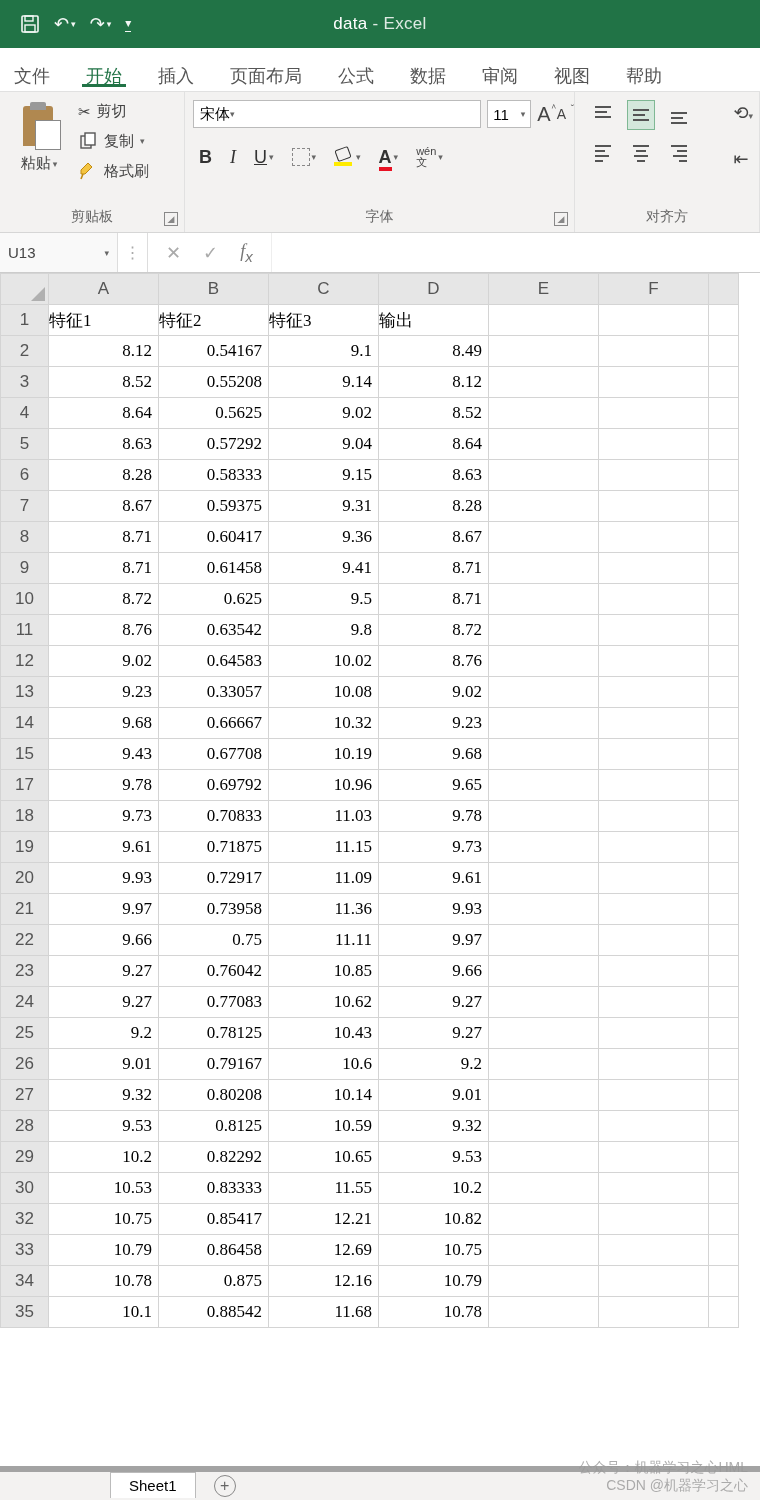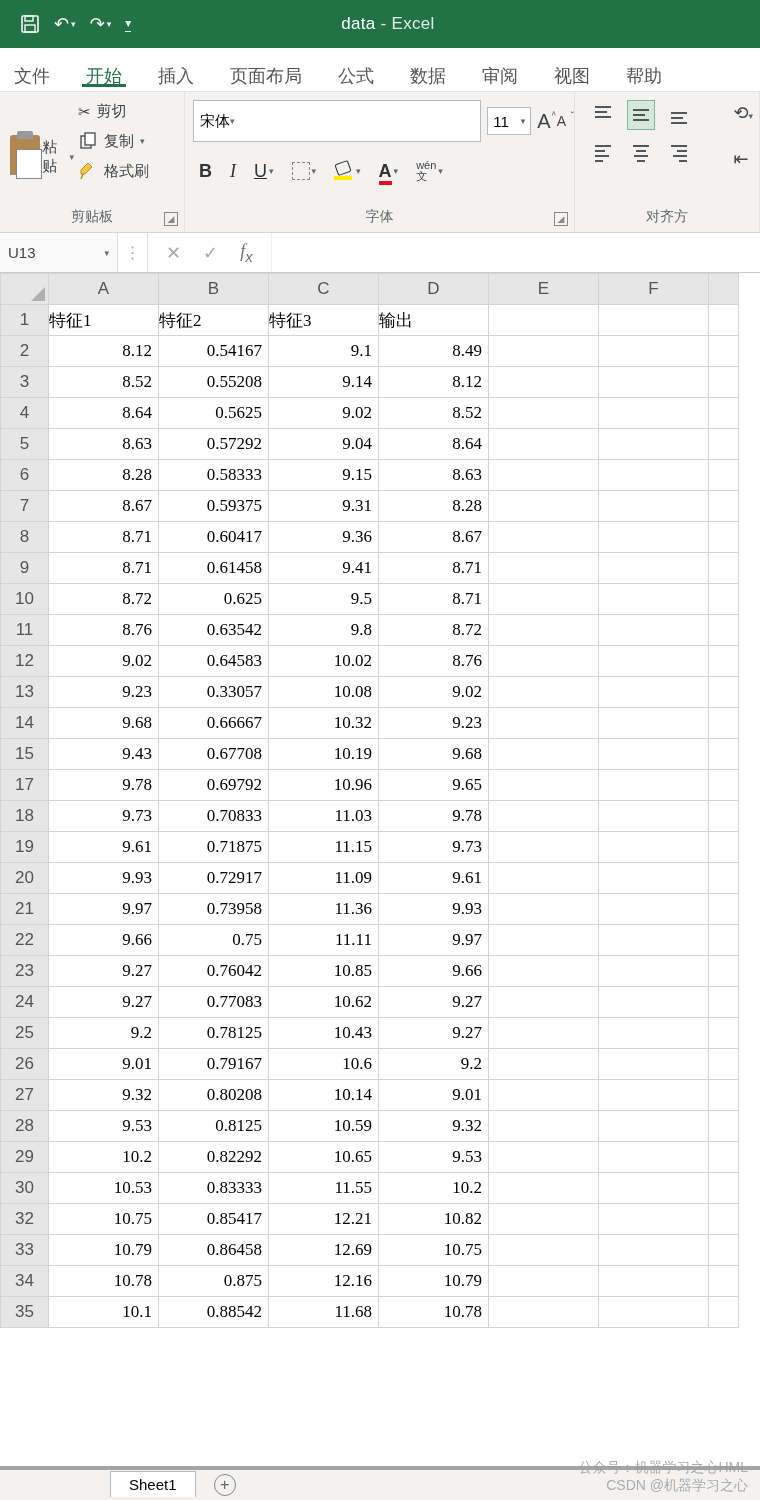--- a/index.html
+++ b/index.html
@@ -3,53 +3,53 @@
 <meta charset="utf-8">
 <style>
 * { margin: 0; padding: 0; box-sizing: border-box; font-family: "Microsoft YaHei", "SimSun", sans-serif; }
 body { width: 760px; height: 1500px; background: #fff; overflow: hidden; font-size: 14px; }
 
 
 .titlebar { background: #217346; height: 48px; display: flex; align-items: center; color: #fff; position: relative; }
 .qat { display: flex; align-items: center; gap: 14px; padding-left: 20px; }
 .qat-btn { color: #fff; opacity: .95; font-size: 18px; display: flex; align-items: center; gap: 2px; }
 .qat-caret { font-size: 9px; }
-.title-center { position: absolute; left: 50%; transform: translateX(-50%); font-size: 17px; letter-spacing: .3px; margin-left: 8px; }
+.title-center { position: absolute; left: 50%; transform: translateX(-50%); font-size: 17px; letter-spacing: .3px; }
 .title-center .dim { opacity: .85; }
 
 
 .tabs { background: #fff; height: 44px; display: flex; align-items: flex-end; padding: 0 10px; gap: 28px; font-size: 18px; color: #555; border-bottom: 1px solid #e1e1e1; }
 .tab { padding: 8px 4px 3px; position: relative; }
 .tab.active { color: #217346; font-weight: 500; }
 .tab.active::after { content: ""; position: absolute; left: 0; right: 0; bottom: 4px; height: 3px; background: #217346; }
 
 
 .ribbon { background: #f3f2f1; height: 141px; display: flex; border-bottom: 1px solid #d6d6d6; position: relative; }
 .group { border-right: 1px solid #e1e1e1; height: 100%; position: relative; display: flex; flex-direction: column; }
 .group-label { text-align: center; font-size: 14px; color: #666; padding-bottom: 4px; }
 .group-body { flex: 1; }
 .launcher { position: absolute; right: 6px; bottom: 6px; width: 14px; height: 14px; border: 1px solid #888; font-size: 9px; color: #888; display: flex; align-items: center; justify-content: center; }
 
 
 .g-clip { width: 185px; padding: 6px 4px 2px; }
 .clip-body { display: flex; gap: 4px; }
-.paste { display: flex; flex-direction: row; align-items: center; width: 70px; padding-top: 4px; }
+.paste { display: flex; flex-direction: column; align-items: center; width: 70px; padding-top: 4px; }
 .paste-icon { width: 44px; height: 48px; position: relative; }
 .paste-board { position: absolute; left: 6px; top: 4px; width: 30px; height: 40px; background: #b08850; border-radius: 3px 3px 0 0; }
 .paste-clip { position: absolute; left: 13px; top: 0; width: 16px; height: 8px; background: #999; border-radius: 2px 2px 0 0; }
 .paste-sheet { position: absolute; right: 0; bottom: 0; width: 26px; height: 30px; background: #fff; border: 1px solid #888; }
 .paste-label { margin-top: 4px; font-size: 15px; color: #444; display: flex; align-items: center; gap: 2px; }
 .clip-list { display: flex; flex-direction: column; gap: 10px; padding-top: 4px; }
 .clip-item { display: flex; align-items: center; gap: 6px; font-size: 15px; color: #444; }
 .clip-item svg, .clip-item .ico { width: 20px; height: 20px; }
 
 
 .g-font { width: 390px; padding: 8px 8px 2px; }
 .font-row1 { display: flex; align-items: center; gap: 6px; }
-.font-name { flex: 1; height: 42px; background: #fff; border: 1px solid #bbb; padding: 0 6px; display: flex; align-items: center; justify-content: flex-start; font-size: 15px; }
+.font-name { flex: 1; height: 28px; background: #fff; border: 1px solid #bbb; padding: 0 6px; display: flex; align-items: center; justify-content: flex-start; font-size: 15px; }
 .font-size { width: 44px; height: 28px; background: #fff; border: 1px solid #bbb; padding: 0 5px; display: flex; align-items: center; justify-content: space-between; font-size: 15px; }
 .grow { font-size: 20px; color: #444; }
 .shrink { font-size: 14px; color: #444; }
 .aa { position: relative; }
 .aa sup { font-size: 10px; position: absolute; top: -2px; right: -8px; }
 .font-row2 { display: flex; align-items: center; gap: 18px; margin-top: 18px; font-size: 18px; color: #333; padding-left: 6px; }
 .font-row2 .btn { display: flex; align-items: center; gap: 2px; }
 .caret { font-size: 9px; color: #666; }
 .border-ico { width: 18px; height: 18px; border: 1px dashed #888; display: inline-block; }
 .fill-ico { width: 20px; height: 18px; display: inline-block; position: relative; }
@@ -85,21 +85,21 @@
 .corner { width: 48px; background: #e6e6e6; position: relative; }
 .corner::after { content: ""; position: absolute; right: 3px; bottom: 3px; border-left: 14px solid transparent; border-bottom: 14px solid #b0b0b0; }
 .rowhdr { background: #e6e6e6; text-align: center; color: #555; width: 48px; }
 .colA, .colB, .colC, .colD { width: 110px; }
 .colE, .colF { width: 110px; }
 .colG { width: 30px; }
 .sheet td.val { text-align: right; padding-right: 6px; font-family: "SimSun", serif; }
 .sheet td.hdr { text-align: left; font-family: "SimSun", serif; }
 
 
-.sheettabs { position: absolute; left: 0; right: 0; bottom: 0; height: 34px; border-top: 4px solid #a3a3a3; background: #f3f2f1; display: flex; align-items: center; padding-left: 110px; gap: 18px; font-size: 15px; }
+.sheettabs { position: absolute; left: 0; right: 0; bottom: 0; height: 34px; border-top: 6px solid #a3a3a3; background: #f3f2f1; display: flex; align-items: center; padding-left: 110px; gap: 18px; font-size: 15px; }
 .stab { background: #fff; border: 1px solid #bbb; border-bottom: none; padding: 4px 18px; position: relative; top: -1px; }
 .addsheet { width: 22px; height: 22px; border: 1.5px solid #888; border-radius: 50%; display: flex; align-items: center; justify-content: center; color: #666; font-size: 16px; }
 
 
 .wm { position: absolute; right: 12px; bottom: 6px; color: #999; font-size: 14px; pointer-events: none; opacity: .8; text-align: right; line-height: 1.3; }
 </style>
 </head>
 <body>
 
 <div class="titlebar">

